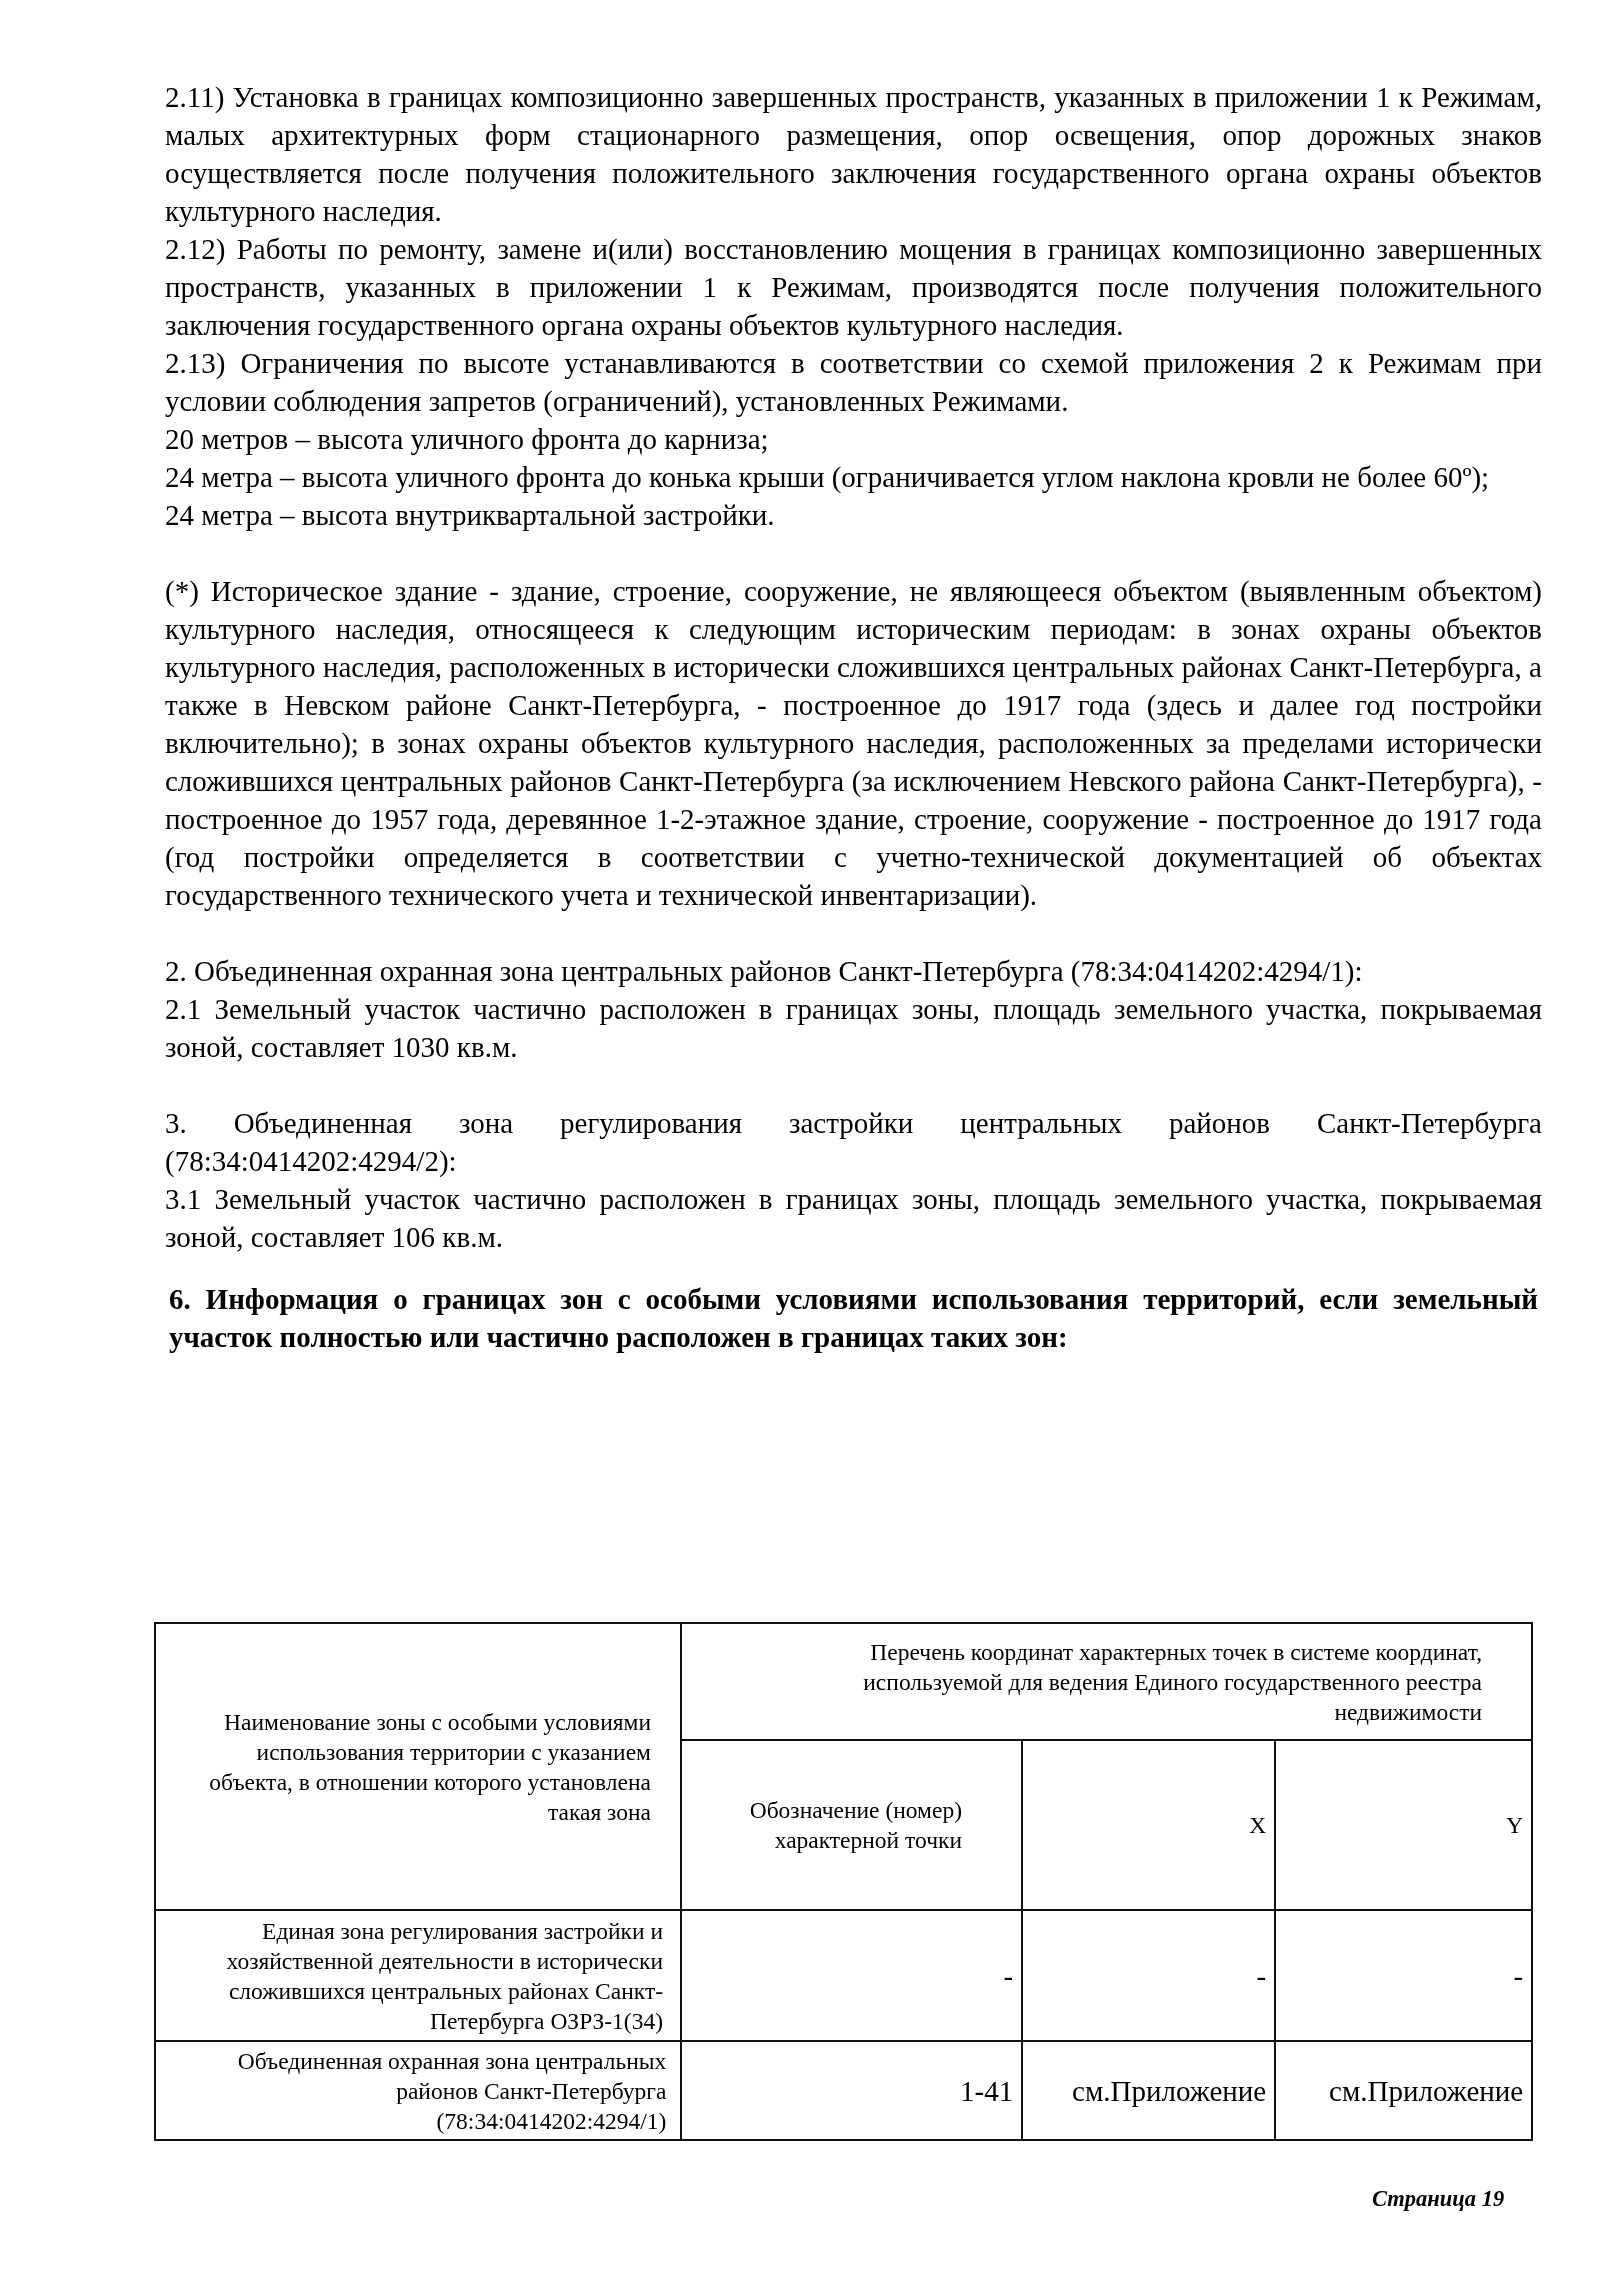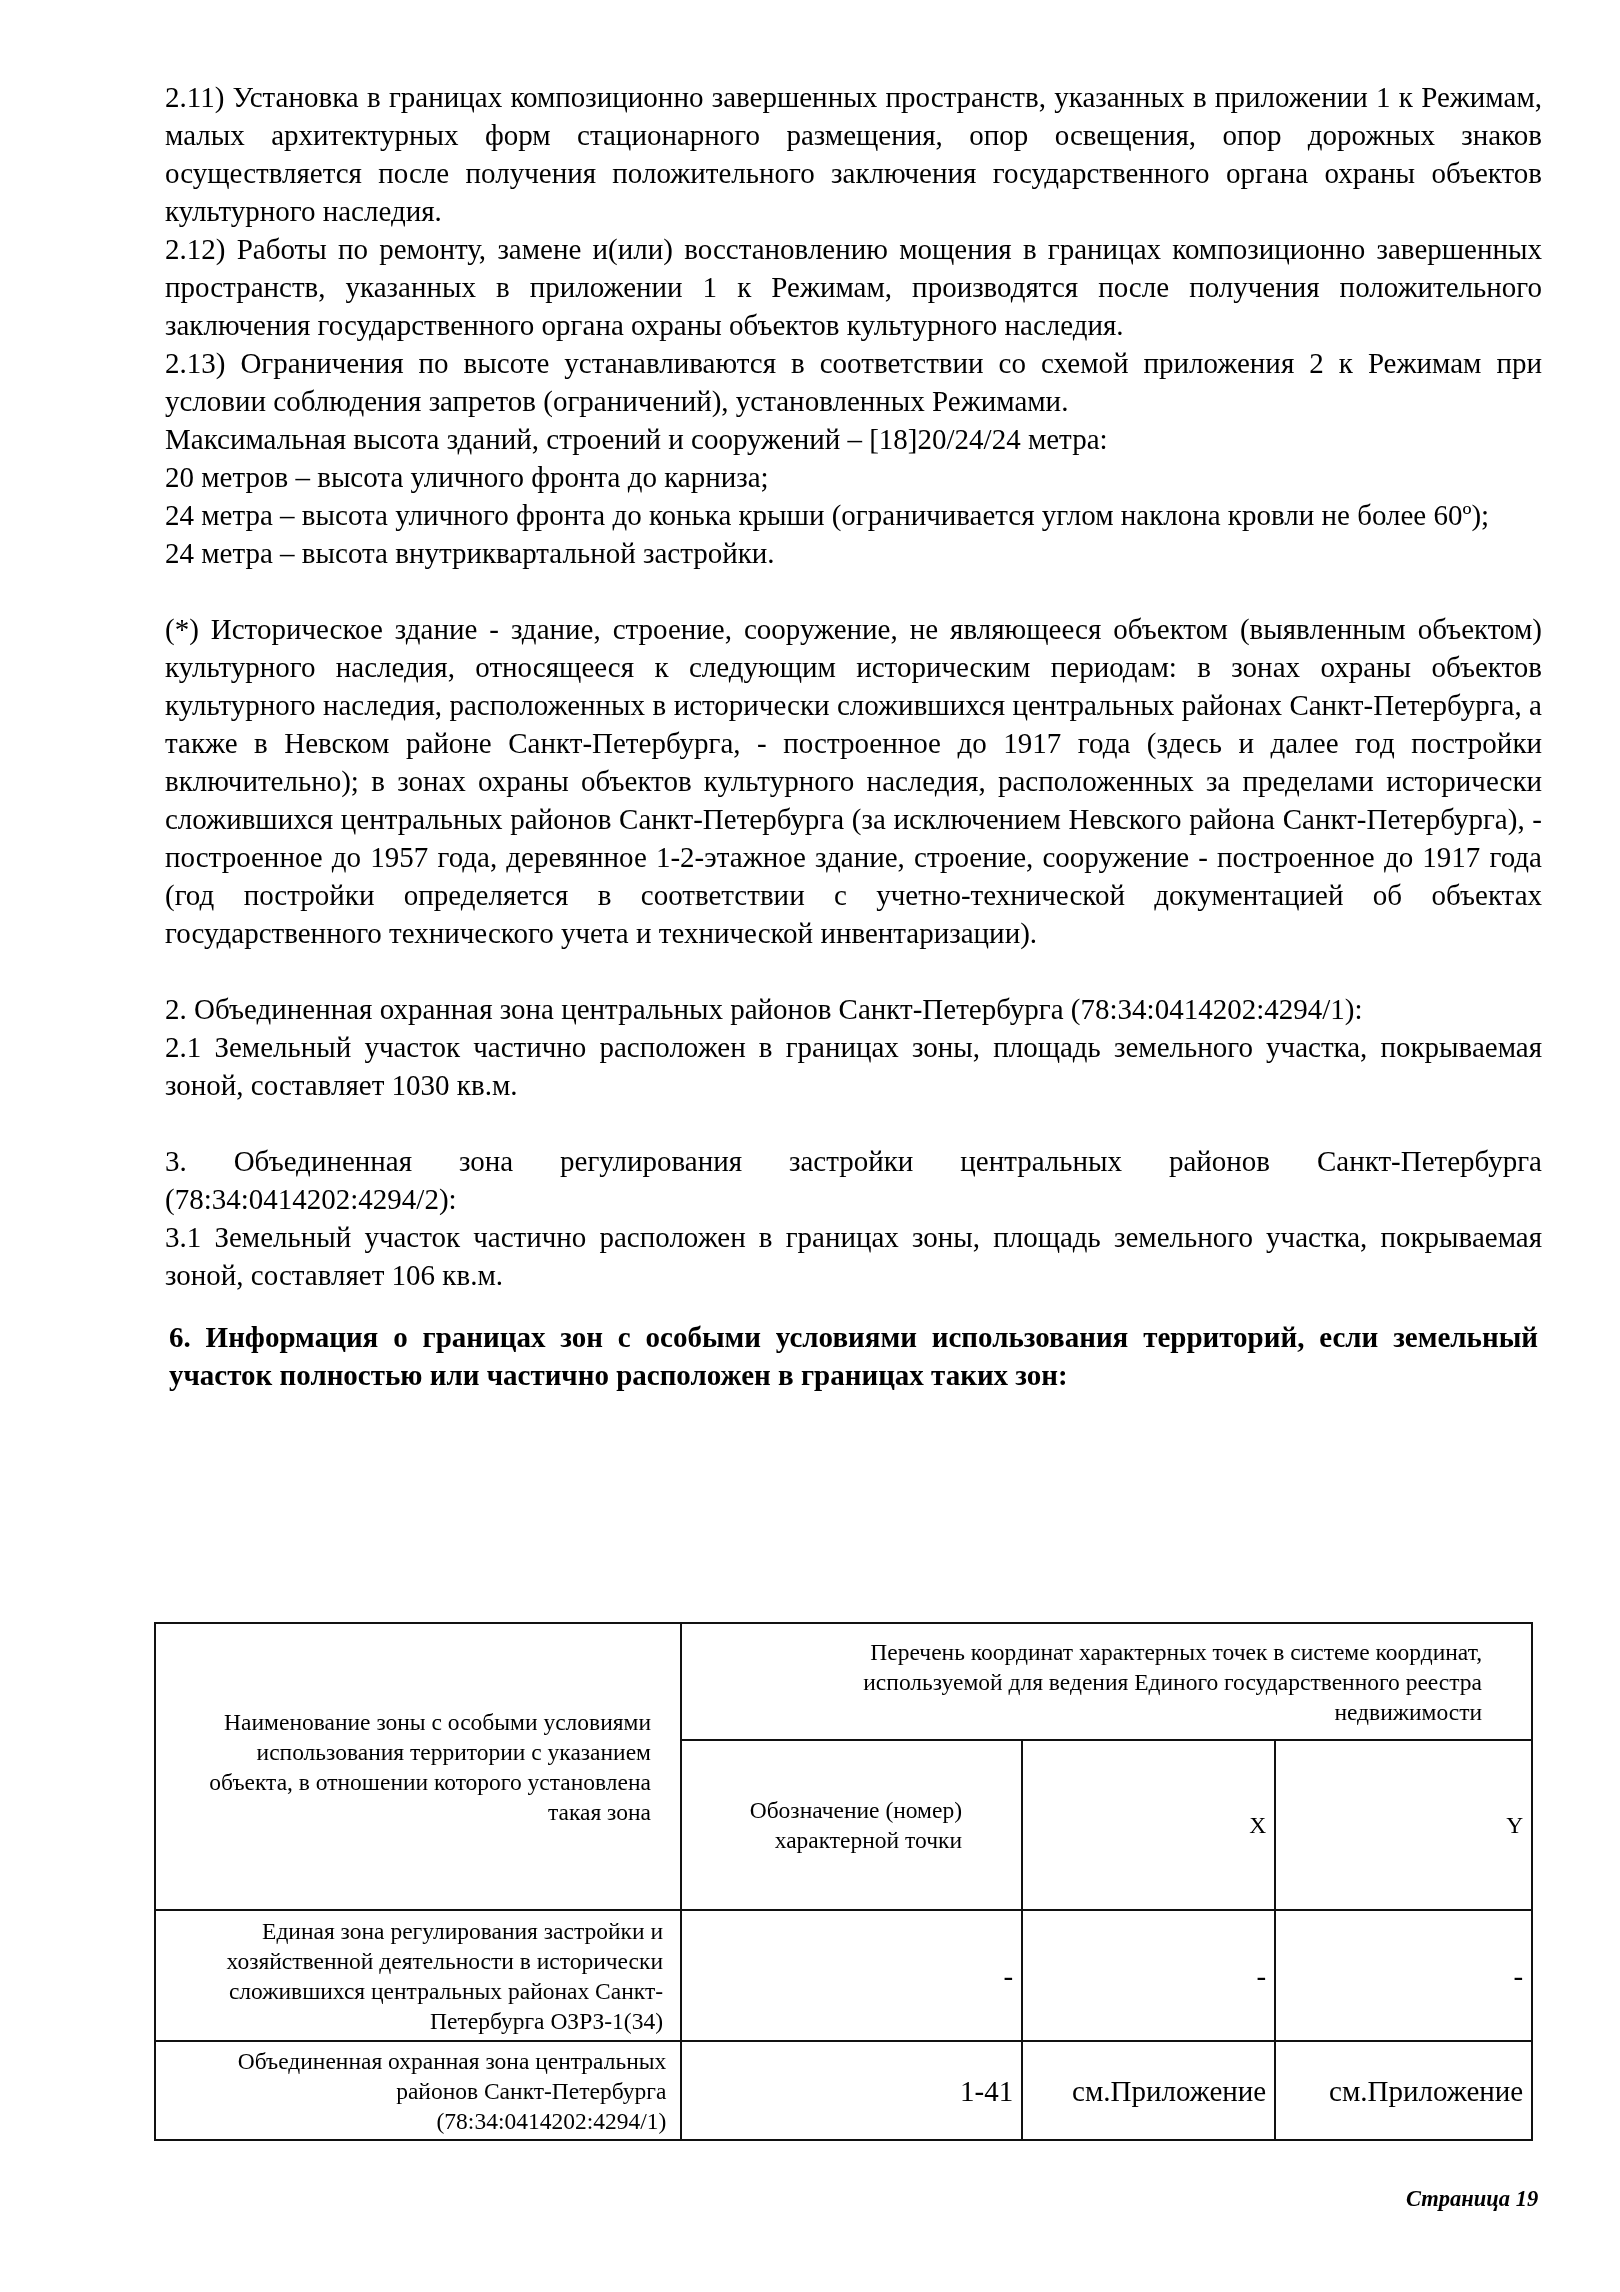--- a/index.html
+++ b/index.html
@@ -26,32 +26,31 @@
   table.zones td {
     border: 2.5px solid #111; text-align: right; vertical-align: middle;
     padding: 0 7.8px;
   }
   .col1 { width: 526px; }
   .col2 { width: 341px; }
   .col3 { width: 253px; }
   .col4 { width: 257px; }
   .big { font-size: 29px; }
   .footer {
-    position: absolute; left: 1406px; top: 2186px;
+    position: absolute; left: 1372px; top: 2186px;
     font-weight: bold; font-style: italic; font-size: 22.5px;
   }
 </style>
 </head>
 <body>
 
 <div class="page">
   <p class="p">2.11) Установка в границах композиционно завершенных пространств, указанных в приложении 1 к Режимам, малых архитектурных форм стационарного размещения, опор освещения, опор дорожных знаков осуществляется после получения положительного заключения государственного органа охраны объектов культурного наследия.</p>
   <p class="p">2.12) Работы по ремонту, замене и(или) восстановлению мощения в границах композиционно завершенных пространств, указанных в приложении 1 к Режимам, производятся после получения положительного заключения государственного органа охраны объектов культурного наследия.</p>
   <p class="p">2.13) Ограничения по высоте устанавливаются в соответствии со схемой приложения 2 к Режимам при условии соблюдения запретов (ограничений), установленных Режимами.</p>
-  <p class="p">Максимальная высота зданий, строений и сооружений – [18]20/24/24 метра:</p>
   <p class="p">20 метров – высота уличного фронта до карниза;</p>
   <p class="p">24 метра – высота уличного фронта до конька крыши (ограничивается углом наклона кровли не более 60º);</p>
   <p class="p">24 метра – высота внутриквартальной застройки.</p>
   <div class="gap"></div>
   <p class="p">(*) Историческое здание - здание, строение, сооружение, не являющееся объектом (выявленным объектом) культурного наследия, относящееся к следующим историческим периодам: в зонах охраны объектов культурного наследия, расположенных в исторически сложившихся центральных районах Санкт-Петербурга, а также в Невском районе Санкт-Петербурга, - построенное до 1917 года (здесь и далее год постройки включительно); в зонах охраны объектов культурного наследия, расположенных за пределами исторически сложившихся центральных районов Санкт-Петербурга (за исключением Невского района Санкт-Петербурга), - построенное до 1957 года, деревянное 1-2-этажное здание, строение, сооружение - построенное до 1917 года (год постройки определяется в соответствии с учетно-технической документацией об объектах государственного технического учета и технической инвентаризации).</p>
   <div class="gap"></div>
   <p class="p">2. Объединенная охранная зона центральных районов Санкт-Петербурга (78:34:0414202:4294/1):</p>
   <p class="p">2.1 Земельный участок частично расположен в границах зоны, площадь земельного участка, покрываемая зоной, составляет 1030 кв.м.</p>
   <div class="gap"></div>
   <p class="p">3. Объединенная зона регулирования застройки центральных районов Санкт-Петербурга (78:34:0414202:4294/2):</p>

